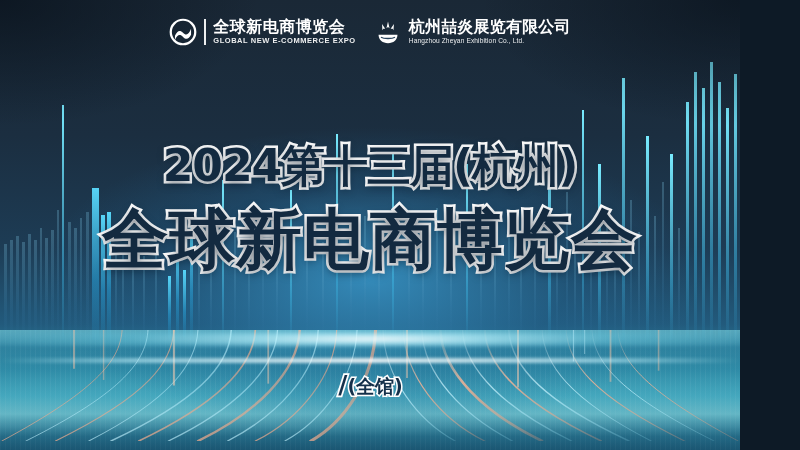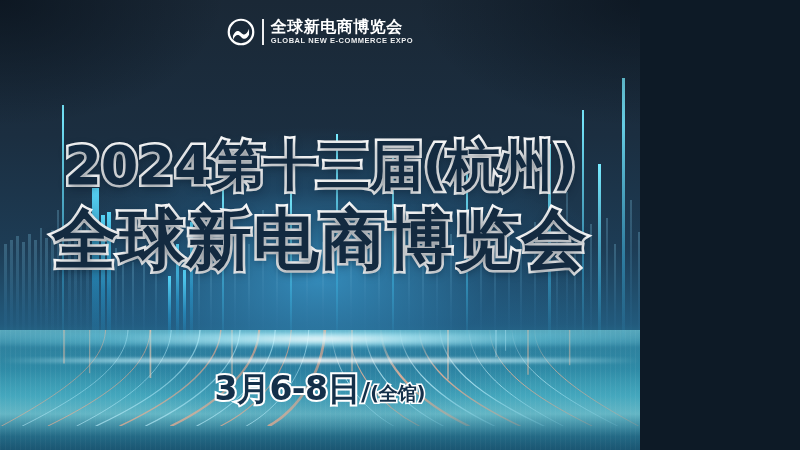--- a/index.html
+++ b/index.html
@@ -1,21 +1,21 @@
 <!DOCTYPE html>
 <html><head>
 <meta charset="utf-8">
 <style>
   html, body {
     margin: 0; padding: 0;
     background: #0d1a26;
   }
   #poster {
     position: relative;
-    width: 640px;
+    width: 740px;
     height: 450px;
     overflow: hidden;
     font-family: "Liberation Sans", "DejaVu Sans", sans-serif;
     background: #3b82f6;
   }
 
   
   .bg-base {
     position: absolute; inset: 0;
     background:
@@ -141,21 +141,21 @@
   .headline {
     position: absolute;
     left: 0; right: 0;
     top: 130px;
     z-index: 20;
     text-align: center;
   }
   .hl-line {
     font-family: "DejaVu Sans", "Liberation Sans", sans-serif;
     font-weight: bold;
-    font-size: 54px;
+    font-size: 44px;
     line-height: 72px;
     letter-spacing: -1px;
     color: #132a40;
     -webkit-text-stroke: 5px #ffffff;
     paint-order: stroke fill;
     text-shadow:
       0 0 2px rgba(255,255,255,0.55),
       0 3px 8px rgba(6,20,34,0.55);
     white-space: nowrap;
   }
@@ -367,27 +367,41 @@
         <circle cx="20" cy="20" r="17.5" fill="none" stroke="#ffffff" stroke-width="3.2"></circle>
         <path d="M8.5 25.5 C12 17 16 17 20 21 C24 25 28 25 31.5 15.5 L31.5 24 C28 31 24 31 20 27 C16 23 12 23 8.5 31.5 Z" fill="#ffffff"></path>
       </svg>
       <div class="logo-divider"></div>
       <div class="logo-text">
         <div class="logo-cn">全球新电商博览会</div>
         <div class="logo-en">GLOBAL NEW E-COMMERCE EXPO</div>
       </div>
     </div>
 
+    <div class="logo-unit">
+      <svg class="logo-mark" viewBox="0 0 40 40">
+        <g fill="#ffffff">
+          <path d="M20 5 L22.2 14.5 L20 13 L17.8 14.5 Z"></path>
+          <path d="M11.5 8.5 L16 15.5 L13.2 15.2 L12 17.6 Z"></path>
+          <path d="M28.5 8.5 L27.8 17.6 L26.6 15.2 L23.8 15.5 Z"></path>
+          <path d="M6.5 24 L33.5 24 C33.5 31.5 27.5 36 20 36 C12.5 36 6.5 31.5 6.5 24 Z"></path>
+        </g>
+        <path d="M10 27.5 C14 30 26 30 30 27.5" fill="none" stroke="#27425c" stroke-width="2"></path>
+      </svg>
+      <div class="logo-text">
+        <div class="logo-cn reg">杭州喆炎展览有限公司</div>
+        <div class="logo-en small">Hangzhou Zheyan Exhibition Co., Ltd.</div>
+      </div>
+    </div>
 
   </div>
 
   <div class="headline">
     <div class="hl-line l1">2024第十三届(杭州)</div>
     <div class="hl-line l2">全球新电商博览会</div>
   </div>
 
   <div class="footer-line">
-    <span class="ft-date">3月6-8日</span>
     <span class="ft-venue">/</span>
     <span class="ft-hall">(全馆)</span>
   </div>
 
 </div>
 
 </body></html>

